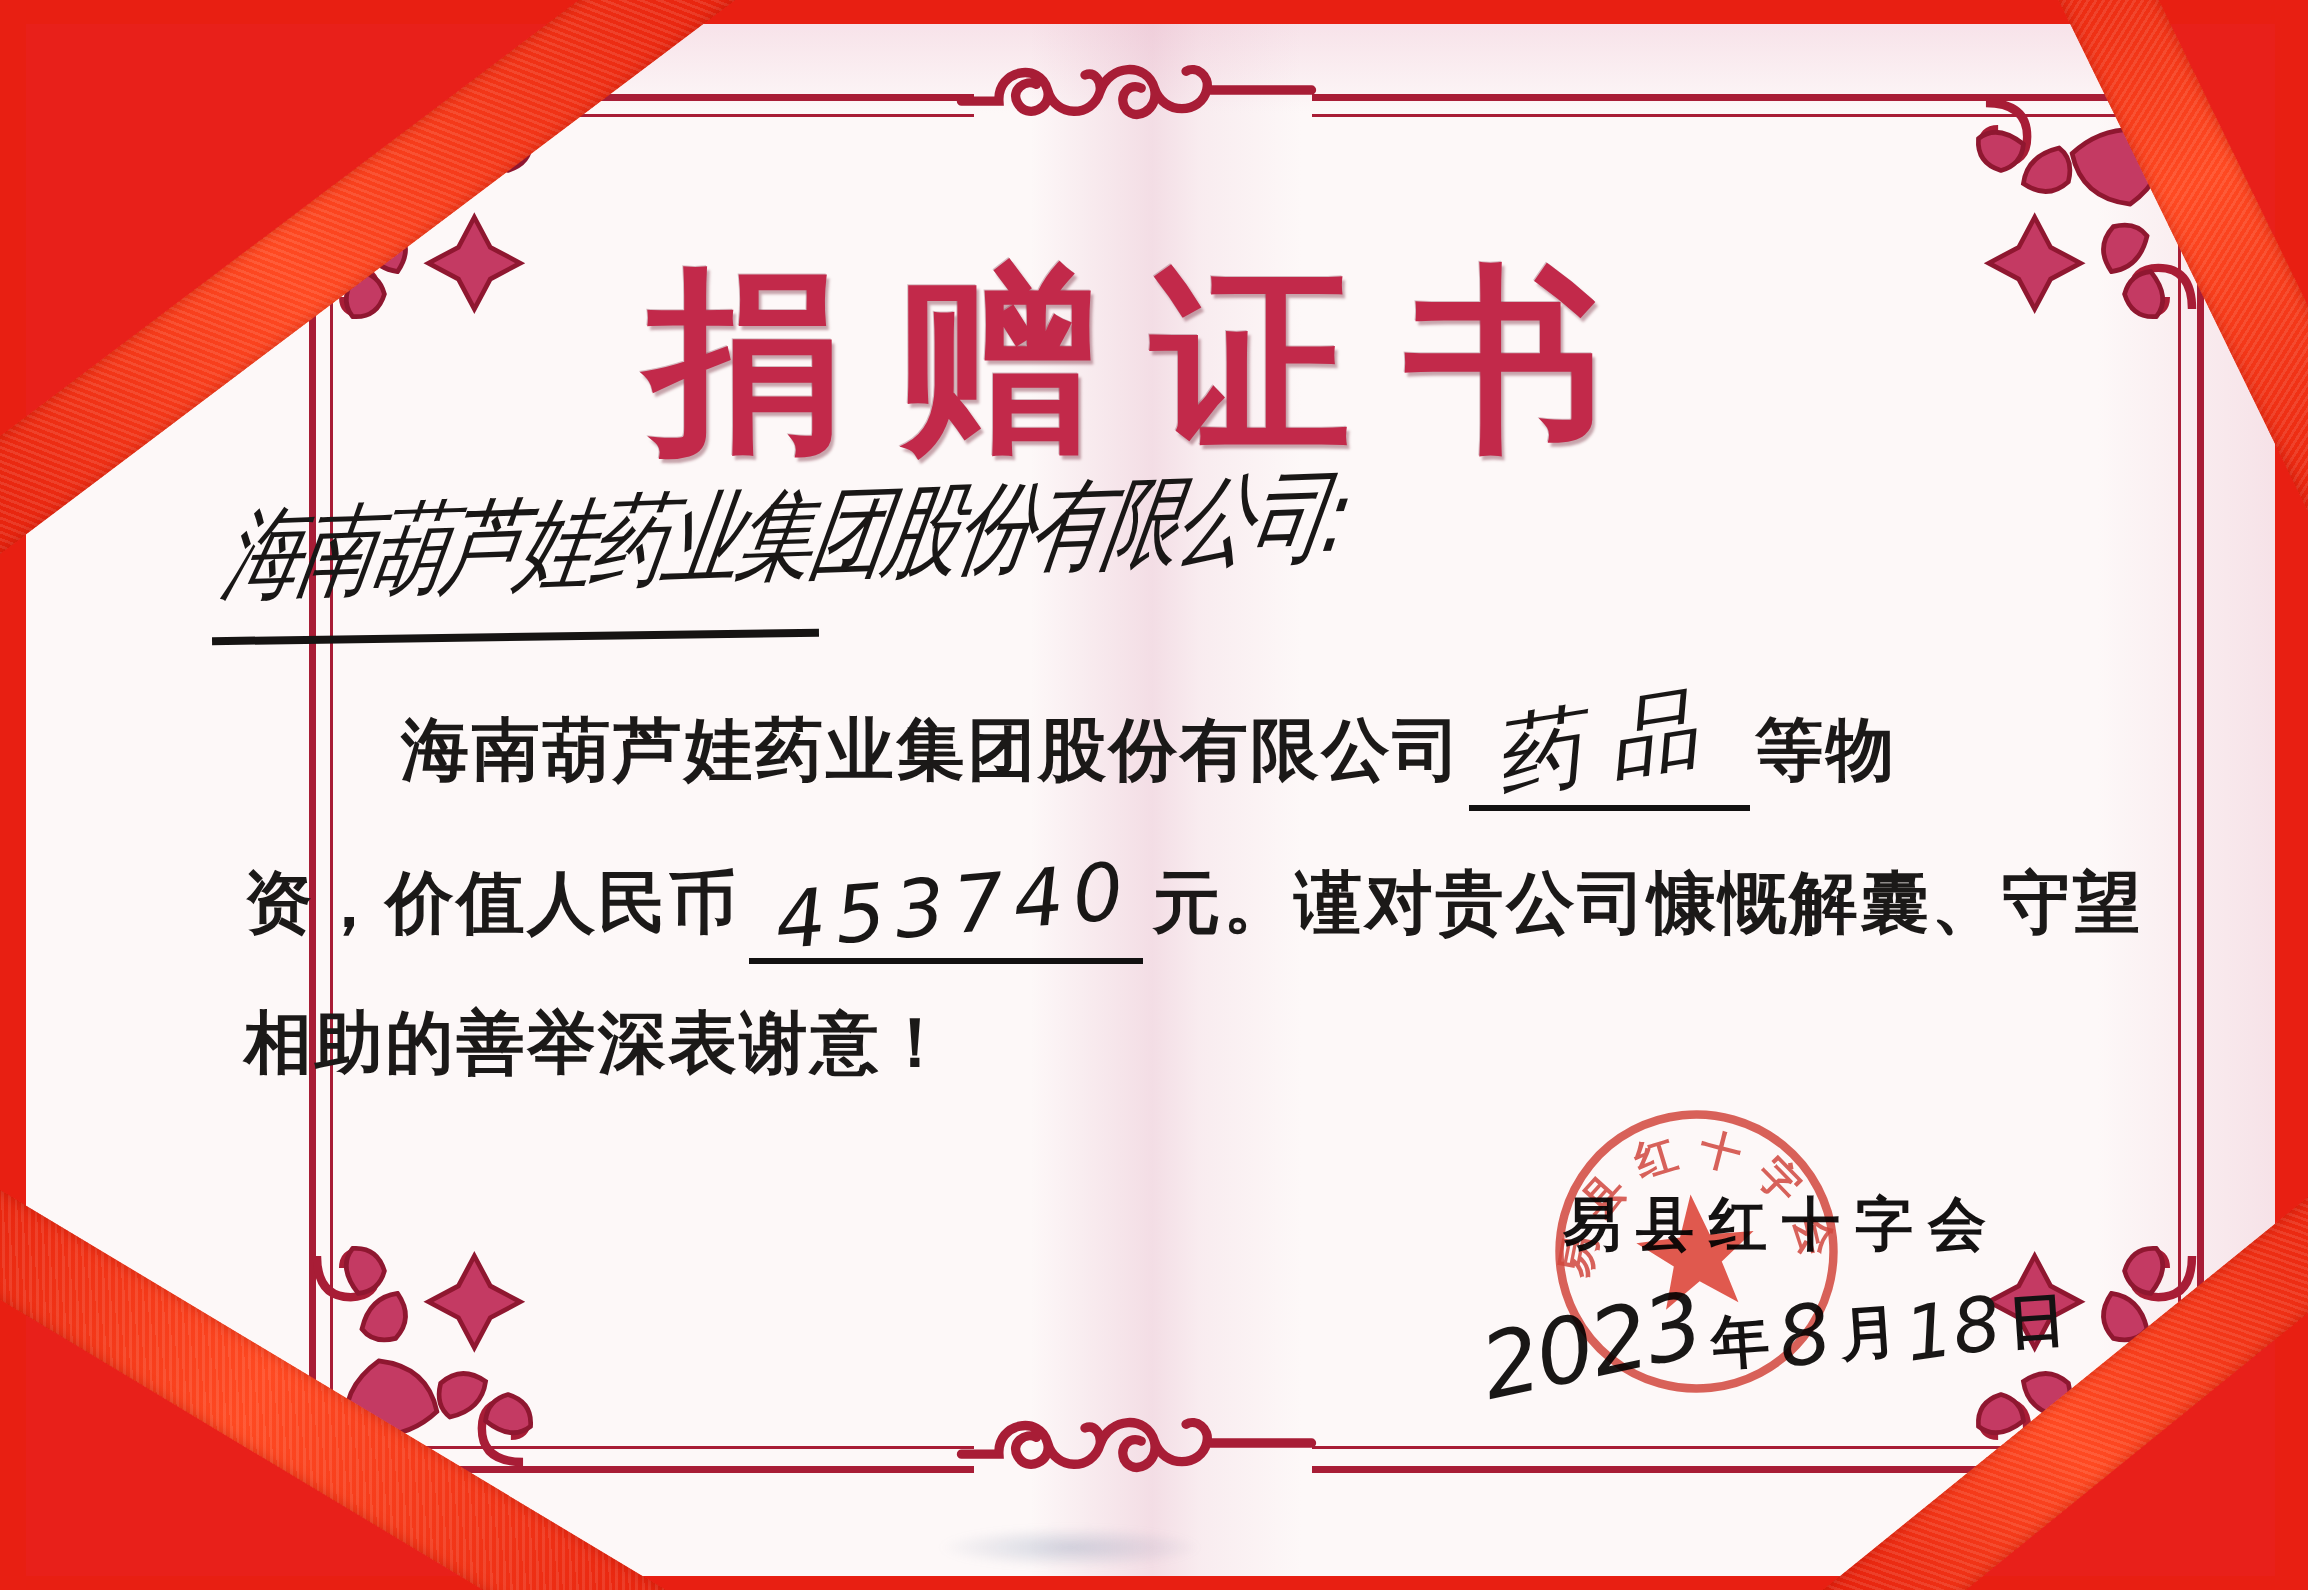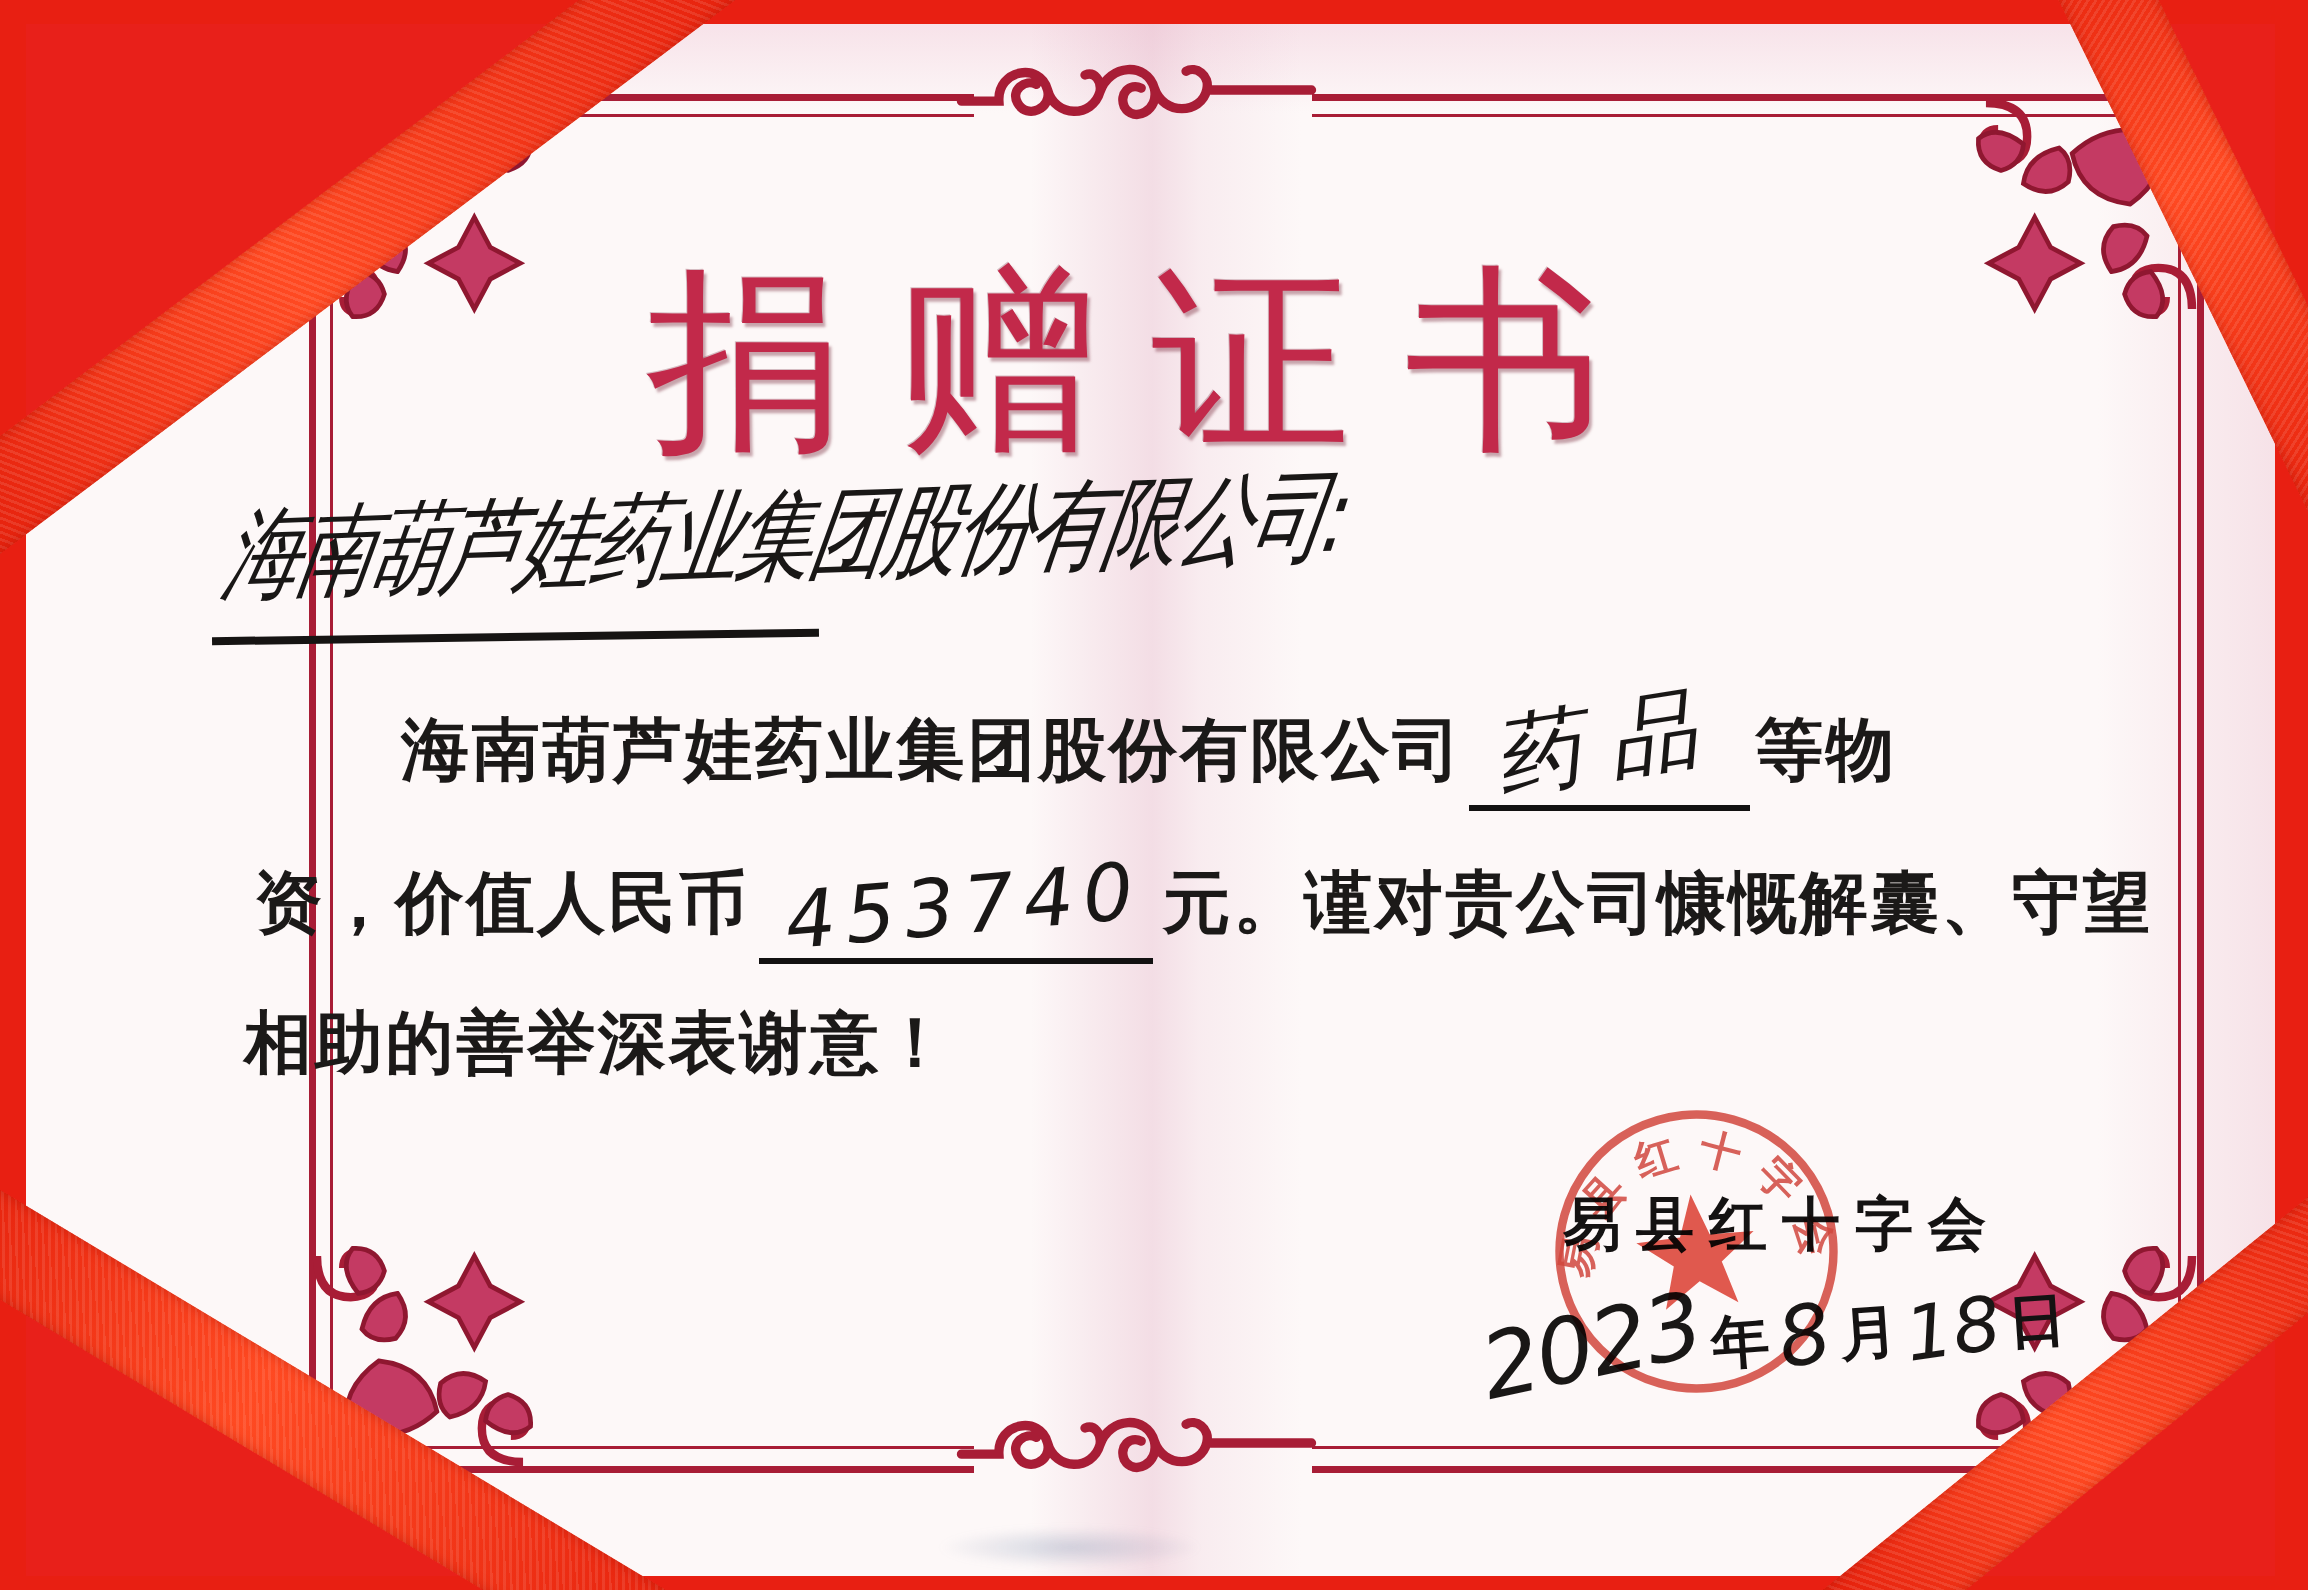--- a/index.html
+++ b/index.html
@@ -20,41 +20,41 @@
     background:linear-gradient(90deg,rgba(235,190,205,0),rgba(235,190,205,.38));}
   .shade.top{left:0;top:0;width:2249px;height:89px;
     background:linear-gradient(180deg,rgba(240,200,215,.45),rgba(240,200,215,0));}
   .shade.smudge{left:913px;top:1503px;width:262px;height:41px;border-radius:50%;
     background:radial-gradient(closest-side,rgba(110,130,165,.30),rgba(110,130,165,0));filter:blur(3.7px);}
   
   .bline{position:absolute;background:#a81d36;}
   
   .title{
     position:absolute;left:0;top:228px;width:2249px;text-align:center;
-    font-size:199px;font-weight:400;letter-spacing:54px;padding-left:54px;box-sizing:border-box;
+    font-size:199px;font-weight:700;letter-spacing:54px;padding-left:54px;box-sizing:border-box;
     color:#c2294a;text-shadow:2.8px 3.7px 2.8px rgba(96,8,30,.35), -0.9px -0.9px 0 rgba(96,8,30,.25);
     white-space:nowrap;
   }
   
   .hw{font-style:italic;color:#191716;font-family:"DejaVu Sans",sans-serif;}
   .recipient{
     position:absolute;left:214px;top:521px;font-size:77px;letter-spacing:-3.7px;
     transform:rotate(-2deg) skewX(-12deg) scaleY(1.3);transform-origin:left bottom;white-space:nowrap;
   }
   .recipient-underline{
     position:absolute;left:212px;top:633px;width:607px;height:8.4px;background:#161413;
     transform:rotate(-0.8deg);
   }
   
   .bodyline{
     position:absolute;display:flex;align-items:flex-end;
     font-size:68px;font-weight:700;color:#1b1918;letter-spacing:2.8px;white-space:nowrap;
   }
   .line1{left:401px;top:705px;}
-  .line2{left:244px;top:858px;margin-left:10px;}
+  .line2{left:244px;top:858px;}
   .line3{left:244px;top:998px;}
   .blank{position:relative;display:inline-block;border-bottom:6.6px solid #121111;margin-bottom:-15px;}
   .blank.b1{width:281px;height:81px;margin-left:5.6px;margin-right:5.6px;}
   .blank.b2{width:394px;height:81px;margin-left:9.4px;margin-right:9.4px;}
   .blank .hw{position:absolute;font-weight:400;}
   .blank.b1 .hw{left:24px;bottom:3.7px;font-size:88px;letter-spacing:28px;transform:rotate(-9deg);}
   .blank.b2 .hw{left:26px;bottom:5.6px;font-size:79px;letter-spacing:9.4px;transform:rotate(-5deg);}
   
   .issuer{
     position:absolute;left:1563px;top:1186px;font-size:58px;font-weight:700;color:#141212;

